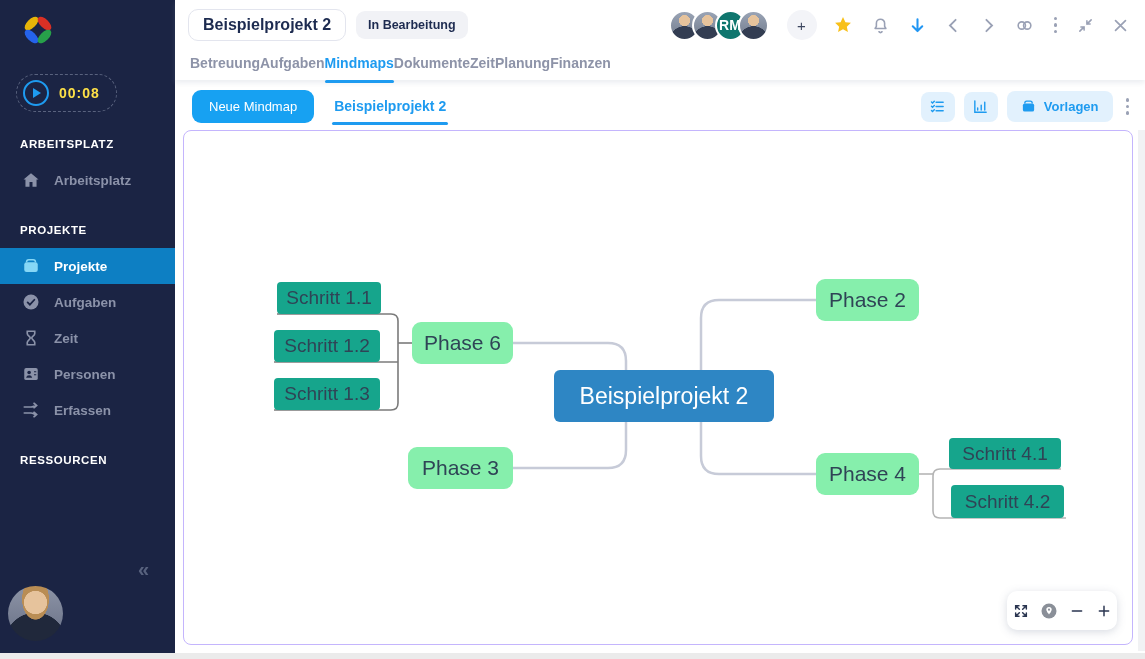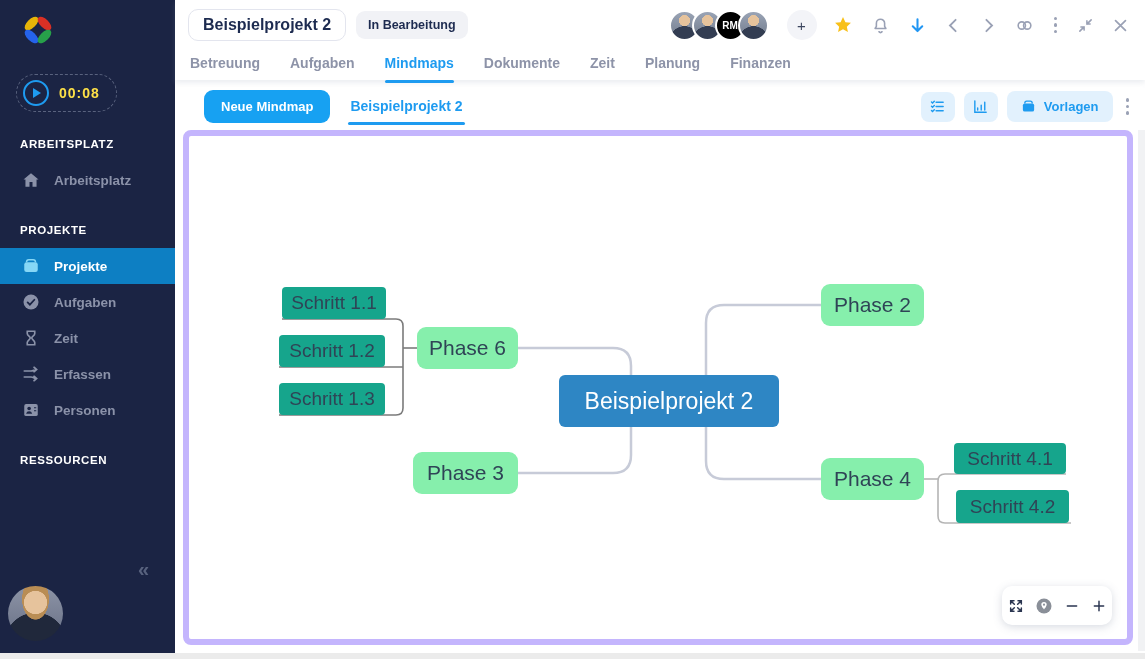--- a/index.html
+++ b/index.html
@@ -46,49 +46,49 @@
                   color:#1d2b50; margin-left:10px; cursor:pointer; }
   .header-right { margin-left:auto; display:flex; align-items:center; gap:14px; }
   .avatar-group { display:flex; margin-right:4px; }
   .avatar { width:31px; height:31px; border-radius:50%; border:2px solid #fff; margin-left:-8px;
             display:flex; align-items:center; justify-content:center; cursor:pointer;
             background:
               radial-gradient(circle at 50% 32%, #e6c39c 0 24%, rgba(0,0,0,0) 25%),
               radial-gradient(circle at 50% 108%, #333d52 0 46%, rgba(0,0,0,0) 47%),
               linear-gradient(180deg,#9aa4b5,#707a8c); }
   .avatar:first-child { margin-left:0; }
-  .avatar.initials { background:#000000; color:#fff; font-size:10px; font-weight:bold; }
+  .avatar.initials { background:#0f766e; color:#fff; font-size:14px; font-weight:bold; }
   .circle-btn { width:30px; height:30px; border-radius:50%; background:#f3f4f8; border:none;
                 font-size:15px; color:#3c465f; cursor:pointer; }
   .icon-plain { background:none; border:none; cursor:pointer; padding:2px; display:flex; align-items:center; }
   .kebab { display:inline-flex; flex-direction:column; gap:3px; padding:4px; cursor:pointer; }
   .kebab i { width:3.5px; height:3.5px; background:#9aa1b5; border-radius:50%; }
 
-  .tabs { display:flex; gap:30px; padding:14px 0 0 15px; }
+  .tabs { display:flex; padding:14px 0 0 15px; }
   .tab { font-weight:bold; font-size:14px; color:#8d93a8; padding-bottom:12px; position:relative; cursor:pointer; }
   .tab.active { color:#1e9bf0; }
   .tab.active::after { content:""; position:absolute; left:0; right:0; bottom:0; height:3px;
                        background:#1e9bf0; border-radius:3px; }
 
   
   .toolbar { position:absolute; left:0; top:88px; right:12px; height:37px; display:flex; align-items:center; z-index:4; }
-  .btn-primary { margin-left:29px; background:#17a1f2; color:#fff; border:none; border-radius:9px;
-                 font-weight:bold; font-size:13px; padding:9px 17px; cursor:pointer; font-family:inherit; }
+  .btn-primary { margin-left:17px; background:#17a1f2; color:#fff; border:none; border-radius:9px;
+                 font-weight:normal; font-size:13px; padding:9px 17px; cursor:pointer; font-family:inherit; }
   .mindmap-tab { margin-left:18px; color:#1e9bf0; font-weight:bold; font-size:14px; position:relative;
                  padding:9px 2px 11px; cursor:pointer; }
   .mindmap-tab::after { content:""; position:absolute; left:0; right:0; bottom:0; height:3px; background:#1e9bf0; border-radius:2px; }
   .toolbar-right { margin-left:auto; display:flex; align-items:center; gap:9px; }
   .icon-btn-lt { width:34px; height:30px; background:#e2f1fd; border:none; border-radius:8px; cursor:pointer;
                  display:flex; align-items:center; justify-content:center; color:#1e9bf0; }
   .btn-light { display:flex; align-items:center; gap:8px; background:#e2f1fd; color:#1e9bf0; border:none;
                border-radius:8px; font-weight:bold; font-size:13px; padding:8px 14px; cursor:pointer; font-family:inherit; }
 
   
   .canvas { position:absolute; left:8px; top:130px; width:950px; height:515px; background:#fff;
-            border:6px solid #c4b5fd; border-radius:8px; }
+            border:1px solid #c4b5fd; border-radius:8px; }
   .connectors { position:absolute; left:0; top:0; pointer-events:none; }
   .mm-node { position:absolute; display:flex; align-items:center; justify-content:center;
              color:#2f4456; cursor:pointer; font-weight:300; }
   .mm-step { background:#16a58c; border-radius:4px; font-size:19px; }
   .mm-phase { background:#86efac; border-radius:9px; font-size:21px; }
   .mm-root { background:#2e86c4; border-radius:6px; color:#fff; font-size:23px; }
 
   .zoom-controls { position:absolute; right:15px; bottom:14px; width:110px; height:39px; background:#fff;
                    border-radius:10px; box-shadow:0 2px 8px rgba(100,110,140,.25);
                    display:flex; align-items:center; justify-content:space-around; }
@@ -150,35 +150,35 @@
       </div>
 
       <div class="nav-item">
         <svg width="18" height="18" viewBox="0 0 24 24" fill="none" stroke="currentColor" stroke-width="2.2">
           <path d="M6 3h12M6 21h12M7 3v3c0 3 4 4 4 6s-4 3-4 6v3M17 3v3c0 3-4 4-4 6s4 3 4 6v3"></path>
         </svg>
         <span>Zeit</span>
       </div>
 
       <div class="nav-item">
-        <svg width="18" height="18" viewBox="0 0 24 24" fill="none" stroke="currentColor" stroke-width="2.2" stroke-linecap="round">
-          <path d="M3 8h9c3 0 4-2 7-2M16 3l3.5 3L16 9"></path>
-          <path d="M3 16h9c3 0 4 2 7 2M16 21l3.5-3L16 15"></path>
-        </svg>
-        <span>Erfassen</span>
-      </div>
-
-      <div class="nav-item">
         <svg width="18" height="18" viewBox="0 0 24 24">
           <rect x="3" y="4" width="18" height="16" rx="2.5" fill="currentColor"></rect>
           <circle cx="9.5" cy="10" r="2.4" fill="#1b2444"></circle>
           <path d="M5.5 17c.5-2.5 2-3.5 4-3.5s3.5 1 4 3.5" fill="#1b2444"></path>
           <path d="M16 9h3M16 13h3" stroke="#1b2444" stroke-width="1.6"></path>
         </svg>
         <span>Personen</span>
+      </div>
+
+      <div class="nav-item">
+        <svg width="18" height="18" viewBox="0 0 24 24" fill="none" stroke="currentColor" stroke-width="2.2" stroke-linecap="round">
+          <path d="M3 8h9c3 0 4-2 7-2M16 3l3.5 3L16 9"></path>
+          <path d="M3 16h9c3 0 4 2 7 2M16 21l3.5-3L16 15"></path>
+        </svg>
+        <span>Erfassen</span>
       </div>
 
       <div class="nav-gap"></div>
       <div class="section-label">RESSOURCEN</div>
 
     </nav>
 
     <div class="collapse-btn">«</div>
     <div class="user-avatar"></div>
   </aside>

